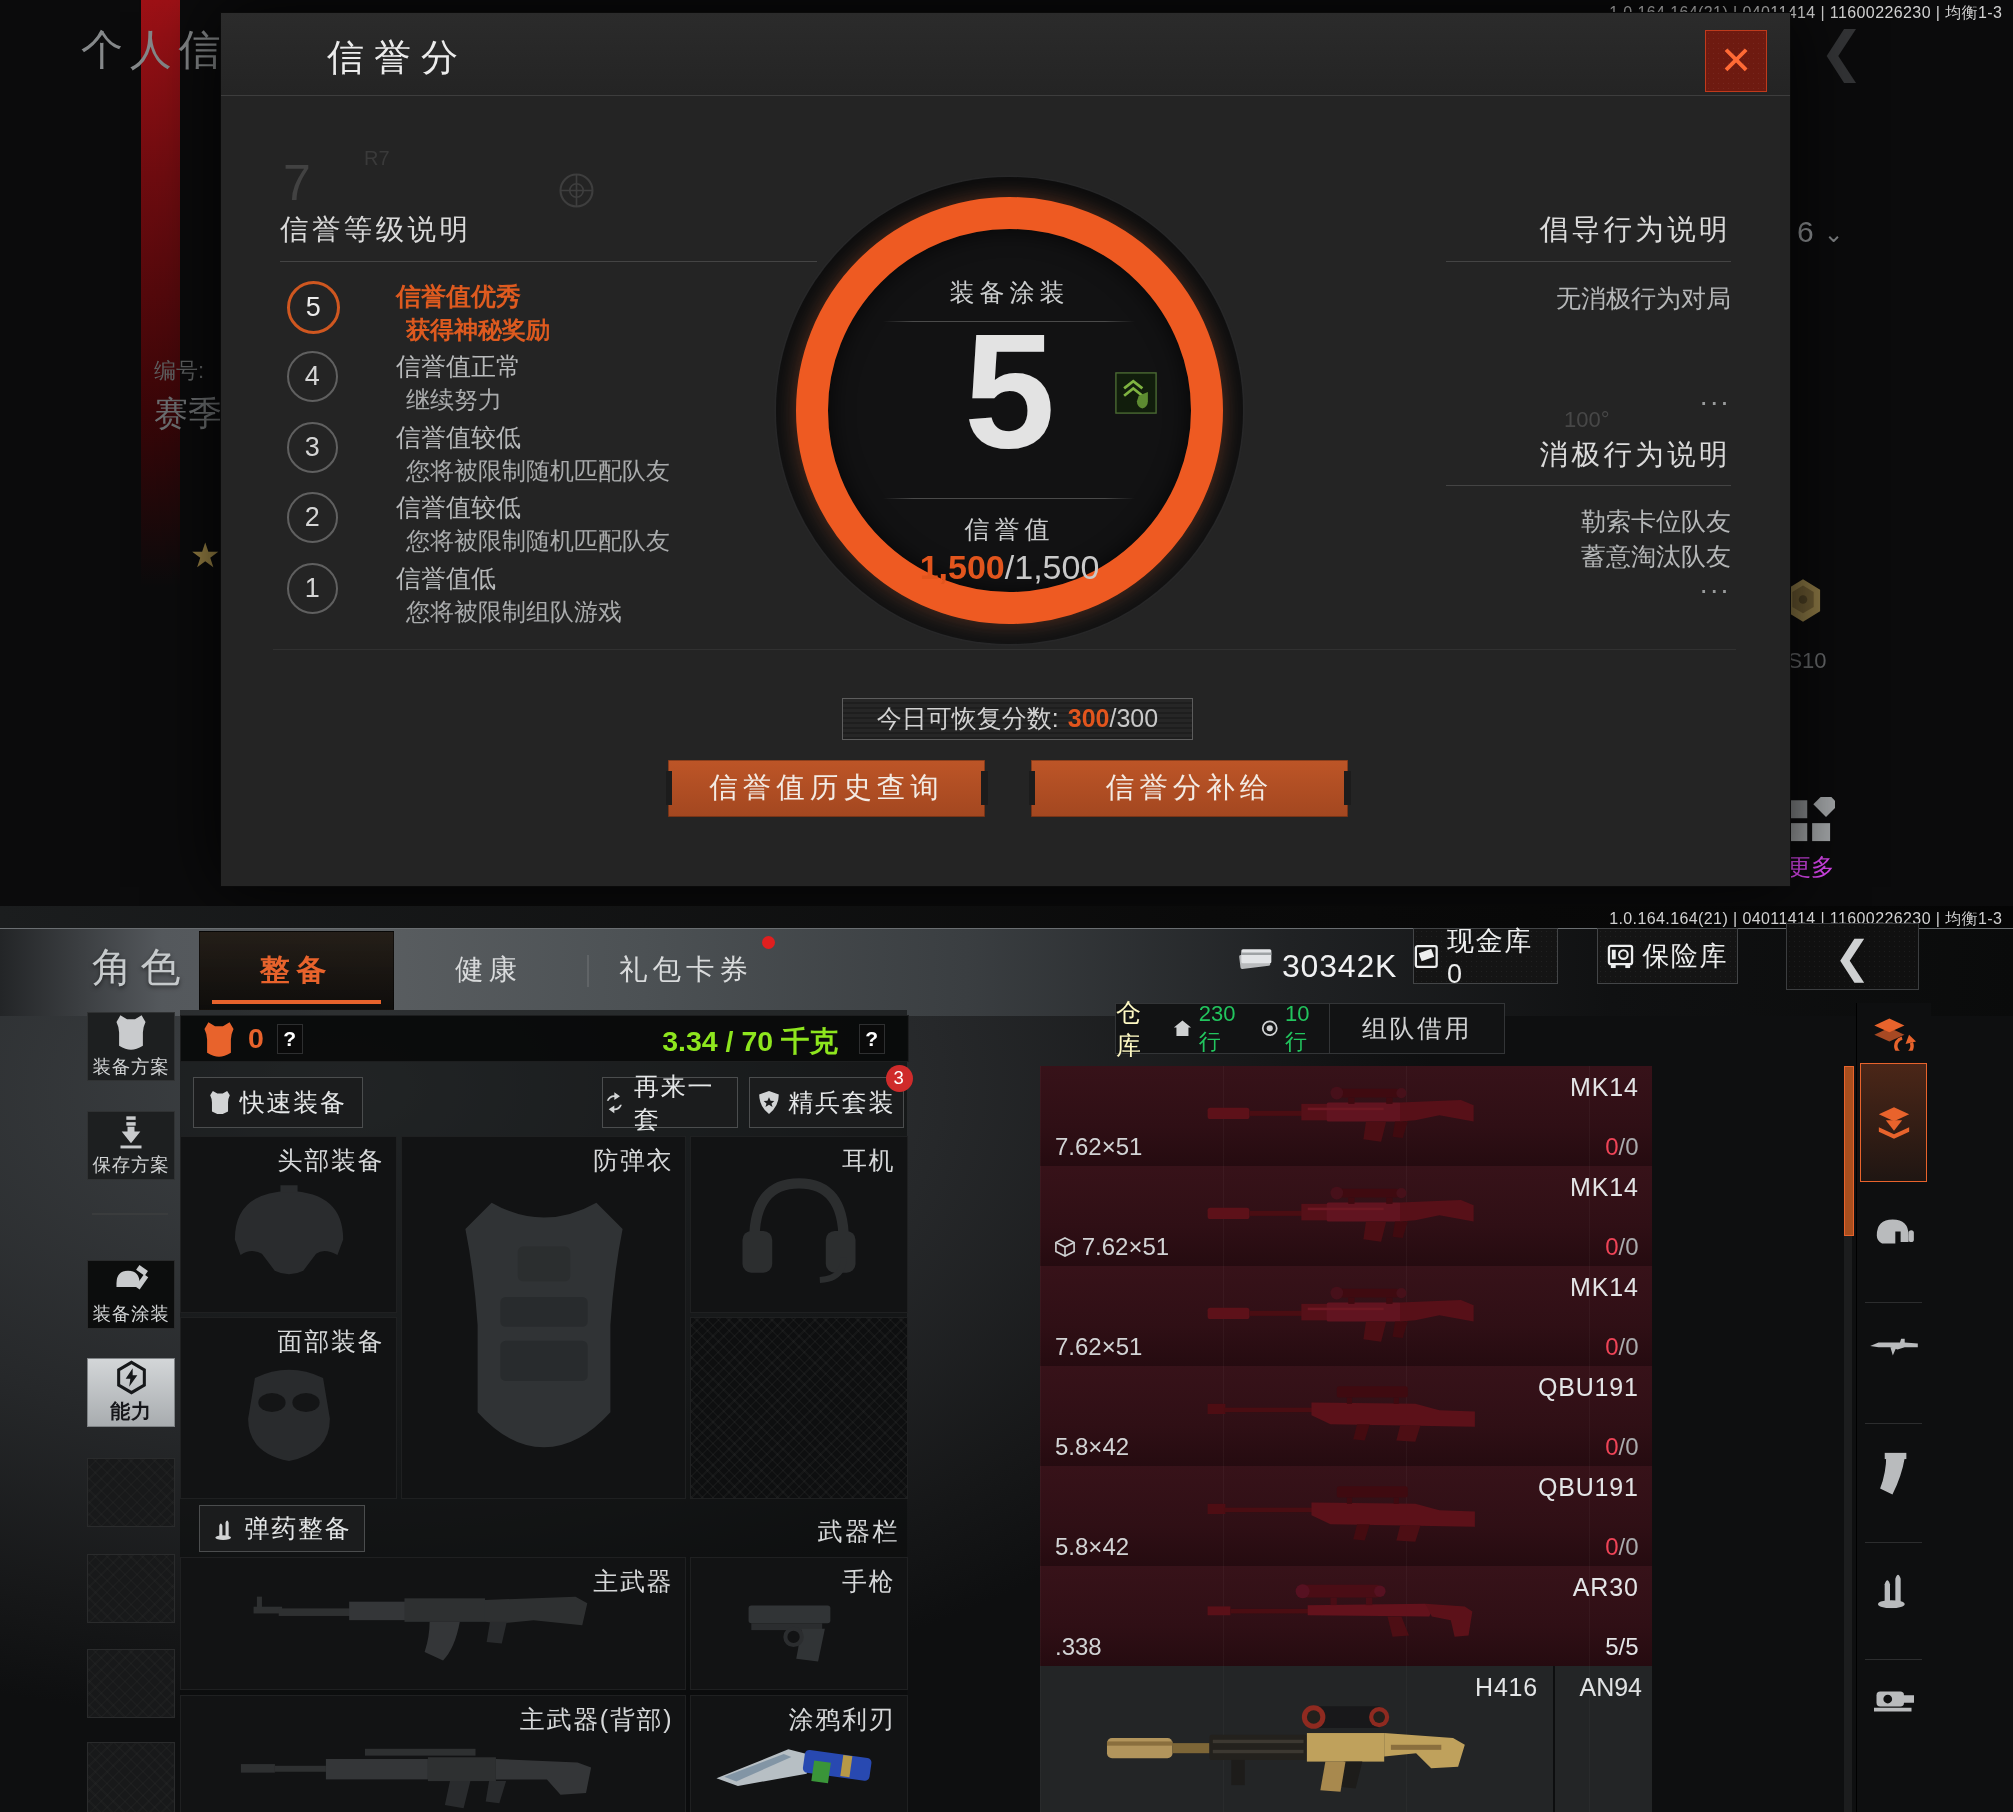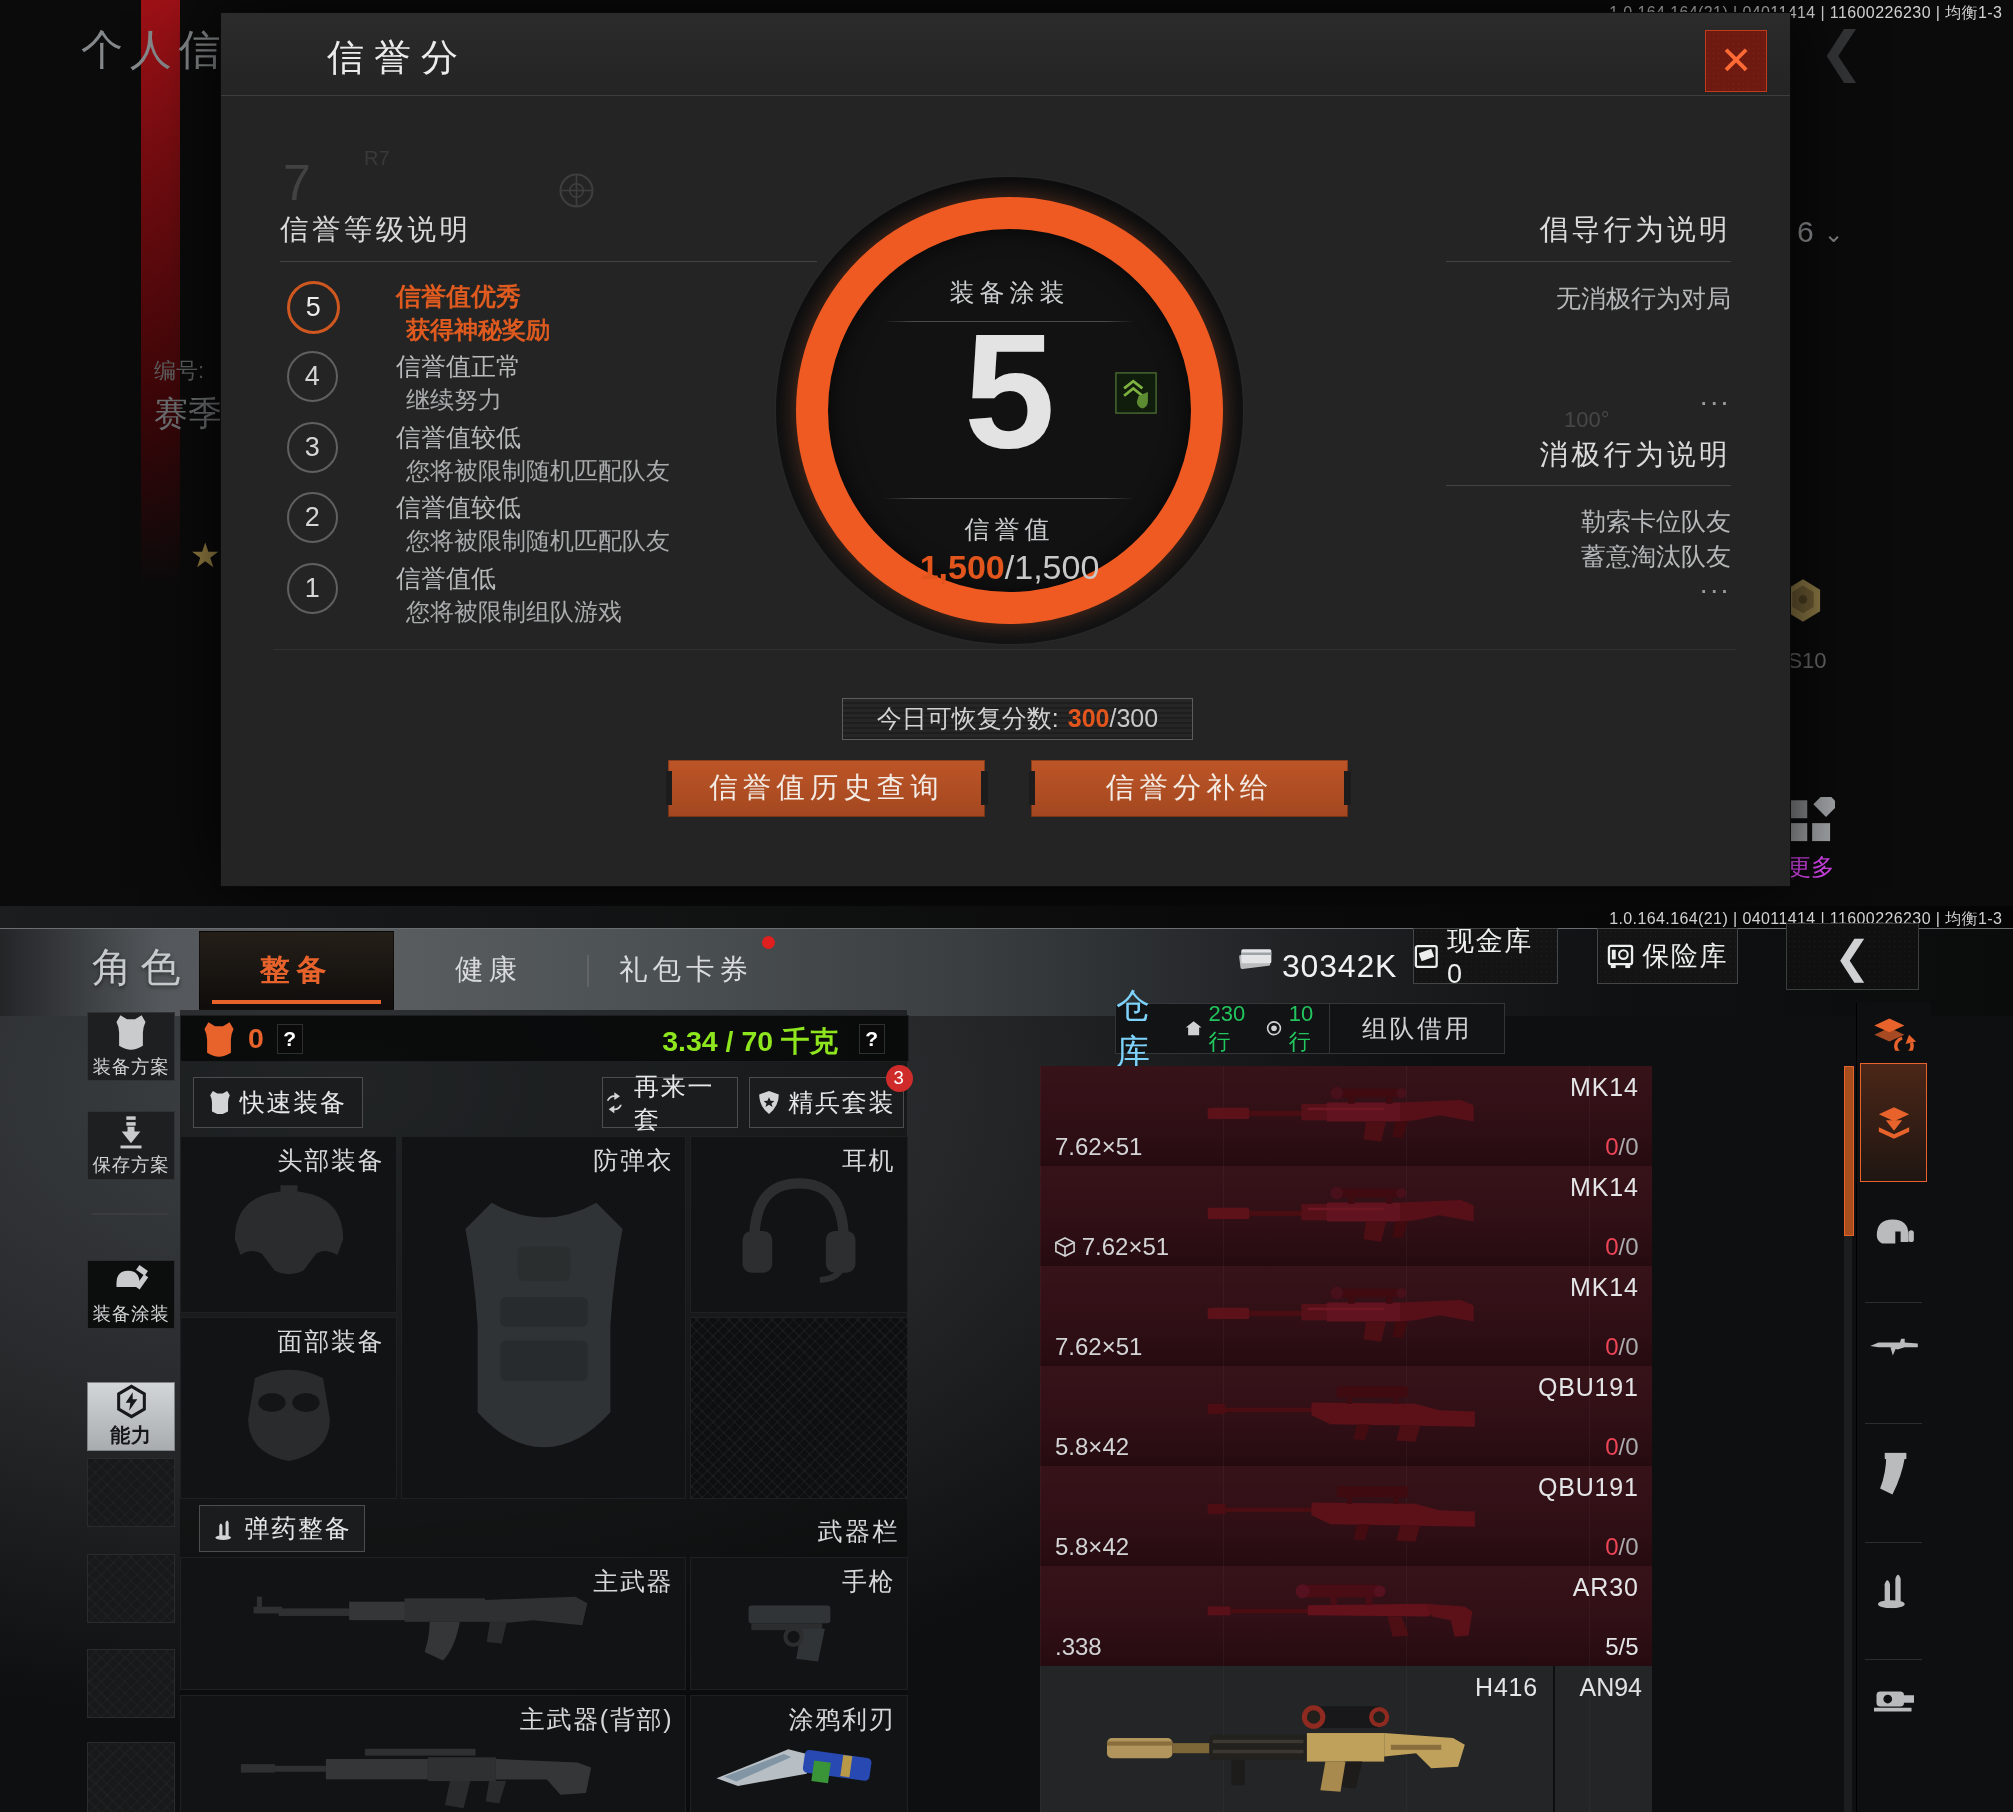--- a/index.html
+++ b/index.html
@@ -134,21 +134,21 @@
   #btn-back span{font-size:44px;color:#cfd1d2;}
 
   
   .lrb{left:87px;width:86px;height:67px;cursor:pointer;background:#1d1f20;border:0.8px solid #303233;
     display:flex;flex-direction:column;align-items:center;justify-content:center;gap:3.4px;}
   .lrb .lbl{font-size:18.5px;color:#d2d4d5;letter-spacing:0.8px;}
   .lrb svg{color:#c9cbcd;}
   #lr1{top:106px;}#lr2{top:205px;}
   .lr-sep{left:92px;top:307px;width:76px;height:1.7px;background:#3a3c3d;}
   #lr3{top:354px;background:#0c0d0d;border-color:#2a2b2c;}
-  #lr4{top:476px;background:linear-gradient(180deg,#d3d6d8,#a8acaf);border-color:#7e8285;text-align:right;}
+  #lr4{top:452px;background:linear-gradient(180deg,#d3d6d8,#a8acaf);border-color:#7e8285;text-align:right;}
   #lr4 .lbl{color:#15161a;font-weight:bold;font-size:20px;}
   #lr4 svg{color:#16181a;}
   .lre{left:87px;width:86px;height:67px;background:#18191a;border:0.8px solid #2a2b2c;
     background-image:repeating-linear-gradient(45deg,rgba(255,255,255,.02) 0 1.7px,transparent 1.7px 8.4px),
       repeating-linear-gradient(-45deg,rgba(255,255,255,.02) 0 1.7px,transparent 1.7px 8.4px);}
   #lre1{top:552px;}#lre2{top:648px;}#lre3{top:743px;}#lre4{top:836px;height:70px;}
 
   
   .equip-bg{left:180px;top:104px;width:727px;height:802px;background:rgba(10,11,11,.55);}
   .stats{left:180px;top:109px;width:727px;height:45px;background:rgba(8,9,9,.88);border:0.8px solid #1d1e1f;}
@@ -180,21 +180,21 @@
   #ammo-btn{left:199px;top:599px;width:164px;height:45px;}
   .wbar{left:722px;top:609px;width:178px;text-align:right;font-size:25px;color:#d6d8d9;letter-spacing:2.5px;}
   #c-primary{left:180px;top:651px;width:504px;height:131px;}
   #c-pistol{left:690px;top:651px;width:216px;height:131px;}
   #c-back{left:180px;top:789px;width:504px;height:117px;}
   #c-knife{left:690px;top:789px;width:216px;height:117px;}
 
   
   .wh-band{left:1115px;top:97px;width:388px;height:49px;background:#121314;border:0.8px solid #333537;display:flex;}
   .wh-box{width:213px;height:100%;border-right:0.8px solid #333537;display:flex;align-items:center;justify-content:center;gap:6.7px;}
-  .wh-box .t{font-size:34px;color:#7dd3fc;letter-spacing:1.7px;font-family:Liberation Mono, monospace;}
+  .wh-box .t{font-size:25px;color:#fef9c3;letter-spacing:1.7px;font-family:Liberation Mono, monospace;}
   .wh-box .n{font-size:22px;color:#22c55e;}
   .wh-box svg{color:#cfd1d2;}
   .wh-tab2{flex:1;display:flex;align-items:center;justify-content:center;font-size:25px;color:#cfd1d2;letter-spacing:2.5px;cursor:pointer;}
   .wrow{left:1040px;width:612px;height:100px;cursor:pointer;overflow:hidden;
     background:linear-gradient(180deg,#371219 0%,#2f0f15 60%,#250b10 100%);
     border-bottom:1.7px solid #140508;}
   .wrow:before{content:"";position:absolute;inset:0;
     background:repeating-linear-gradient(90deg,rgba(255,255,255,.035) 0 0.8px,transparent 0.8px 183px);}
   .wrow .nm{position:absolute;top:6.7px;right:13.4px;font-size:25px;color:#e3e5e6;letter-spacing:0.8px;}
   .wrow .cal{position:absolute;bottom:5px;left:15px;font-size:24px;color:#d2d4d5;display:flex;align-items:center;gap:6.7px;}

